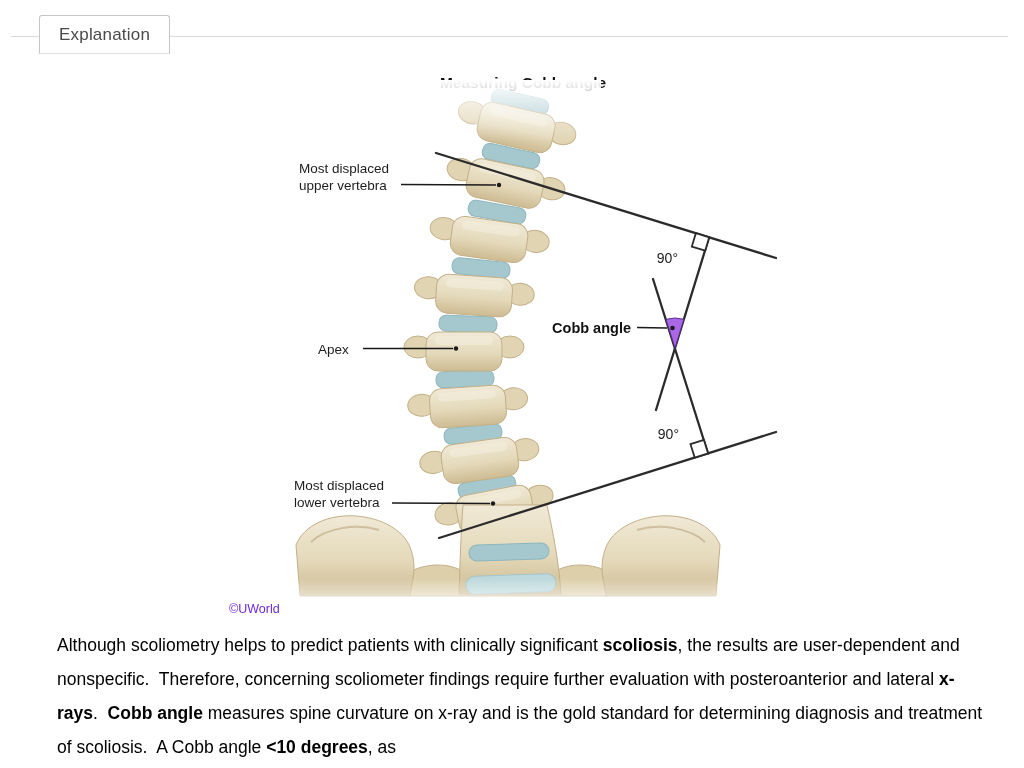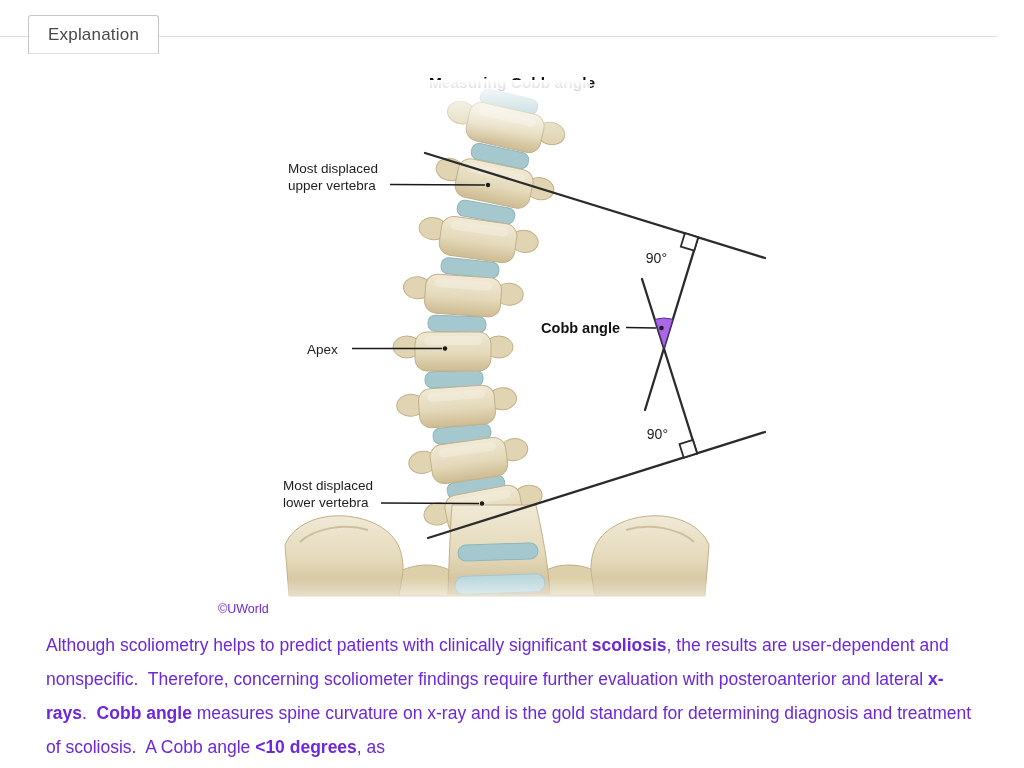--- a/index.html
+++ b/index.html
@@ -1,17 +1,17 @@
 <!DOCTYPE html>
 <html><head>
 <meta charset="utf-8">
 <style>
   html,body{margin:0;padding:0;background:#ffffff;}
   body{width:1024px;height:768px;overflow:hidden;font-family:"Liberation Sans",sans-serif;position:relative;}
-  .stage{position:absolute;inset:0;background:#fff;}
+  .stage{position:absolute;inset:0;background:#fff;margin-left:11px;}
 
   
   .tab-rule{position:absolute;left:0;top:36px;width:997px;height:0;border-top:1px solid #dcdcdc;}
   .tab{position:absolute;left:28px;top:15px;height:37px;padding:0 19px;background:#fff;
        border:1px solid #c6c6c6;border-bottom-color:#dedede;border-radius:3px 3px 0 0;
        display:flex;align-items:center;font-size:17px;color:#4a4a4a;letter-spacing:.2px;cursor:pointer;}
 
   
   .fig-title{position:absolute;left:0;top:74px;width:1024px;text-align:center;
              font-size:15.5px;font-weight:bold;color:#111;}
@@ -27,21 +27,21 @@
   .geoline{stroke:#2b2b2b;stroke-width:2.3;fill:none;stroke-linecap:round;}
   .sq{fill:#ffffff;stroke:#2b2b2b;stroke-width:1.8;}
   .leader{stroke:#1a1a1a;stroke-width:1.3;}
   .dot{fill:#1a1a1a;}
   text.lbl{font-family:"Liberation Sans",sans-serif;font-size:13.5px;fill:#1d1d1d;}
   text.lblb{font-family:"Liberation Sans",sans-serif;font-size:14.5px;font-weight:bold;fill:#111;}
   text.deg{font-family:"Liberation Sans",sans-serif;font-size:14px;fill:#1d1d1d;}
 
   
   .para{position:absolute;left:46px;top:628px;width:933px;margin:0;
-        font-size:17.5px;line-height:34px;color:#6d28d9;white-space:pre-wrap;}
+        font-size:17.5px;line-height:34px;color:#000000;white-space:pre-wrap;}
   .para b{font-weight:bold;}
 </style>
 </head>
 <body>
 
 <div class="stage">
 
   <div class="tab-rule"></div>
   <div class="tab">
     <span>Explanation</span>

